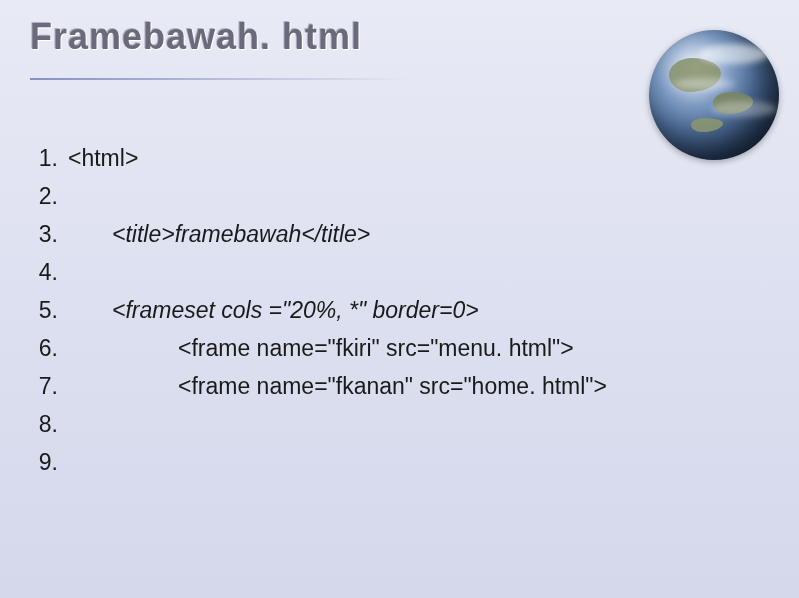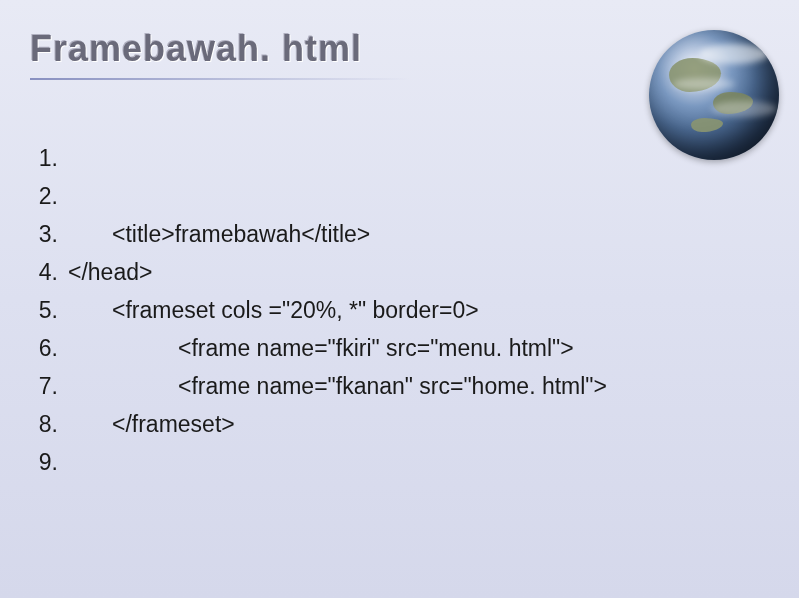--- a/index.html
+++ b/index.html
@@ -6,21 +6,21 @@
   body {
     width: 799px;
     height: 598px;
     background: linear-gradient(180deg, #e8eaf5 0%, #dde0f0 50%, #d5d8eb 100%);
     font-family: Arial, Helvetica, sans-serif;
     position: relative;
     overflow: hidden;
   }
   .title {
     position: absolute;
-    top: 28px;
+    top: 16px;
     left: 30px;
     font-size: 36px;
     font-weight: bold;
     color: #6a6a7a;
     text-shadow: 1px 1px 0 #fff, -1px -1px 0 #b0b0c0;
     letter-spacing: 1px;
   }
   .underline {
     position: absolute;
     top: 78px;
@@ -69,57 +69,56 @@
     line-height: 1.65;
   }
   .code-row {
     display: flex;
   }
   .num {
     width: 38px;
     text-align: right;
     padding-right: 10px;
   }
-  .ind1 { padding-left: 44px; }
+  .ind1 { padding-left: 44px; font-style: italic; }
   .ind2 { padding-left: 110px; }
 </style>
 </head>
 <body>
 
 <div class="title">Framebawah. html</div>
 <div class="underline"></div>
 <div class="globe"></div>
 
 <div class="code-list">
   <div class="code-row">
     <span class="num">1.</span>
+    <span>&lt;html&gt;</span>
   </div>
   <div class="code-row">
     <span class="num">2.</span>
   </div>
   <div class="code-row">
     <span class="num">3.</span>
     <span class="ind1">&lt;title&gt;framebawah&lt;/title&gt;</span>
   </div>
   <div class="code-row">
     <span class="num">4.</span>
-    <span>&lt;/head&gt;</span>
   </div>
   <div class="code-row">
     <span class="num">5.</span>
     <span class="ind1">&lt;frameset cols ="20%, *" border=0&gt;</span>
   </div>
   <div class="code-row">
     <span class="num">6.</span>
     <span class="ind2">&lt;frame name="fkiri" src="menu. html"&gt;</span>
   </div>
   <div class="code-row">
     <span class="num">7.</span>
     <span class="ind2">&lt;frame name="fkanan" src="home. html"&gt;</span>
   </div>
   <div class="code-row">
     <span class="num">8.</span>
-    <span class="ind1">&lt;/frameset&gt;</span>
   </div>
   <div class="code-row">
     <span class="num">9.</span>
   </div>
 </div>
 
 </body></html>

